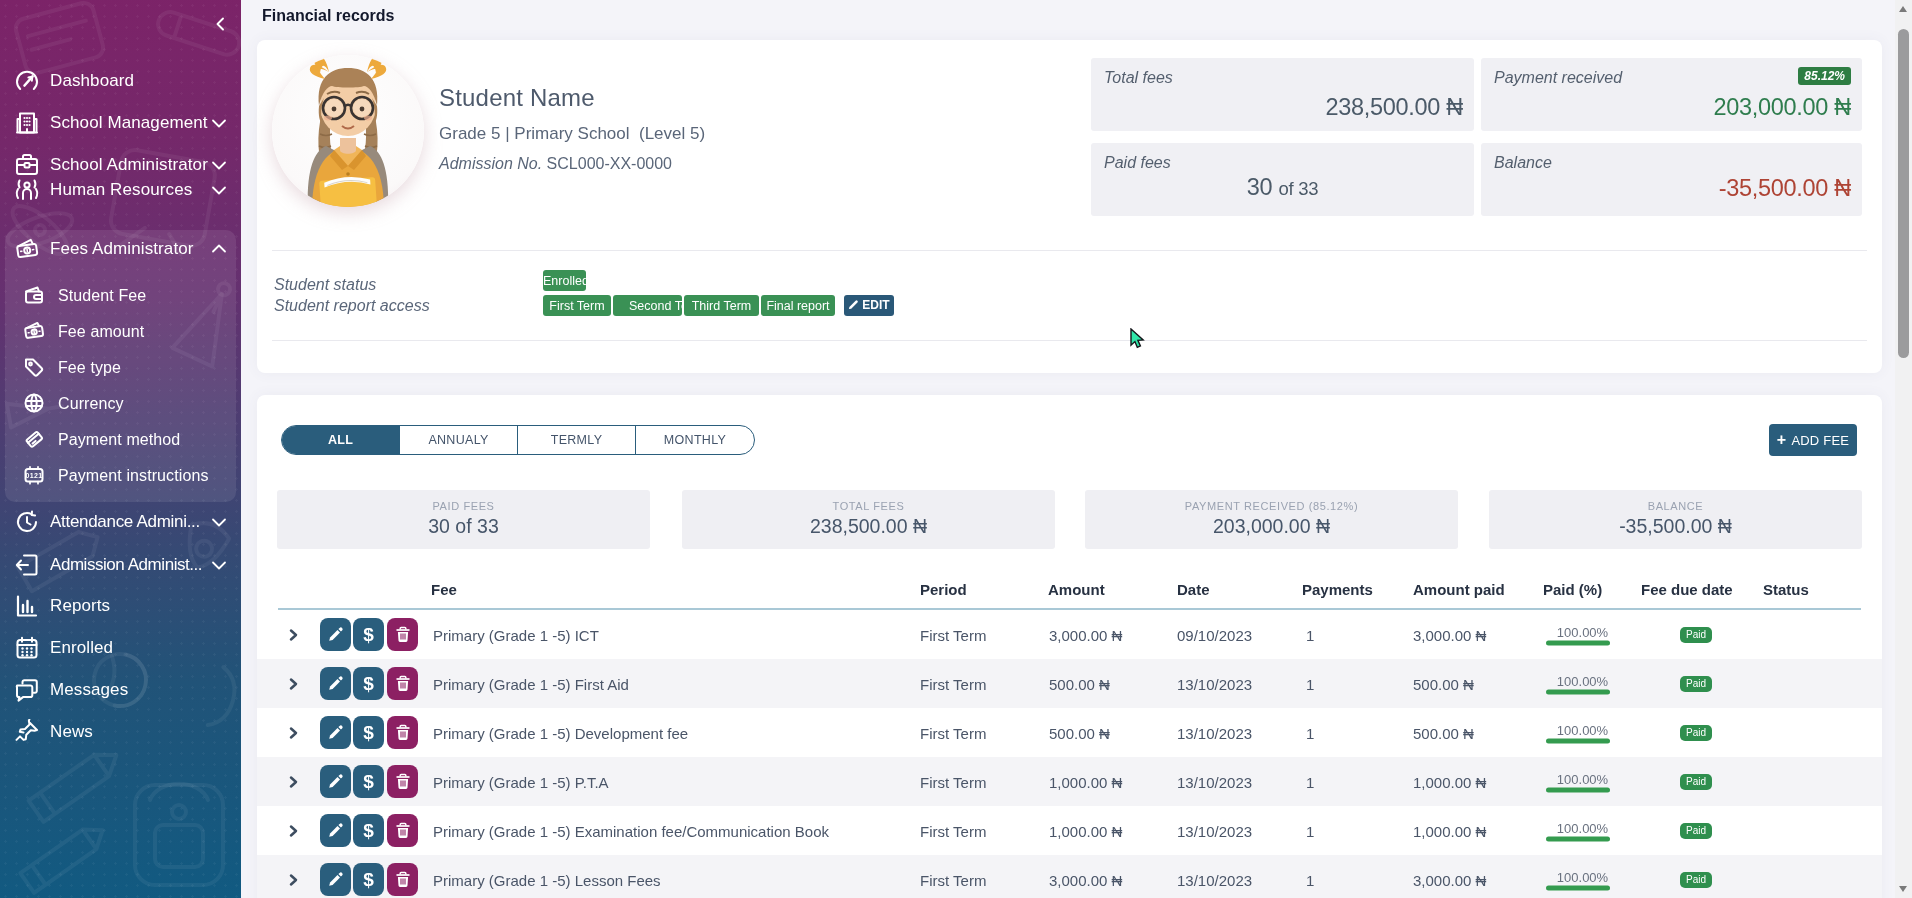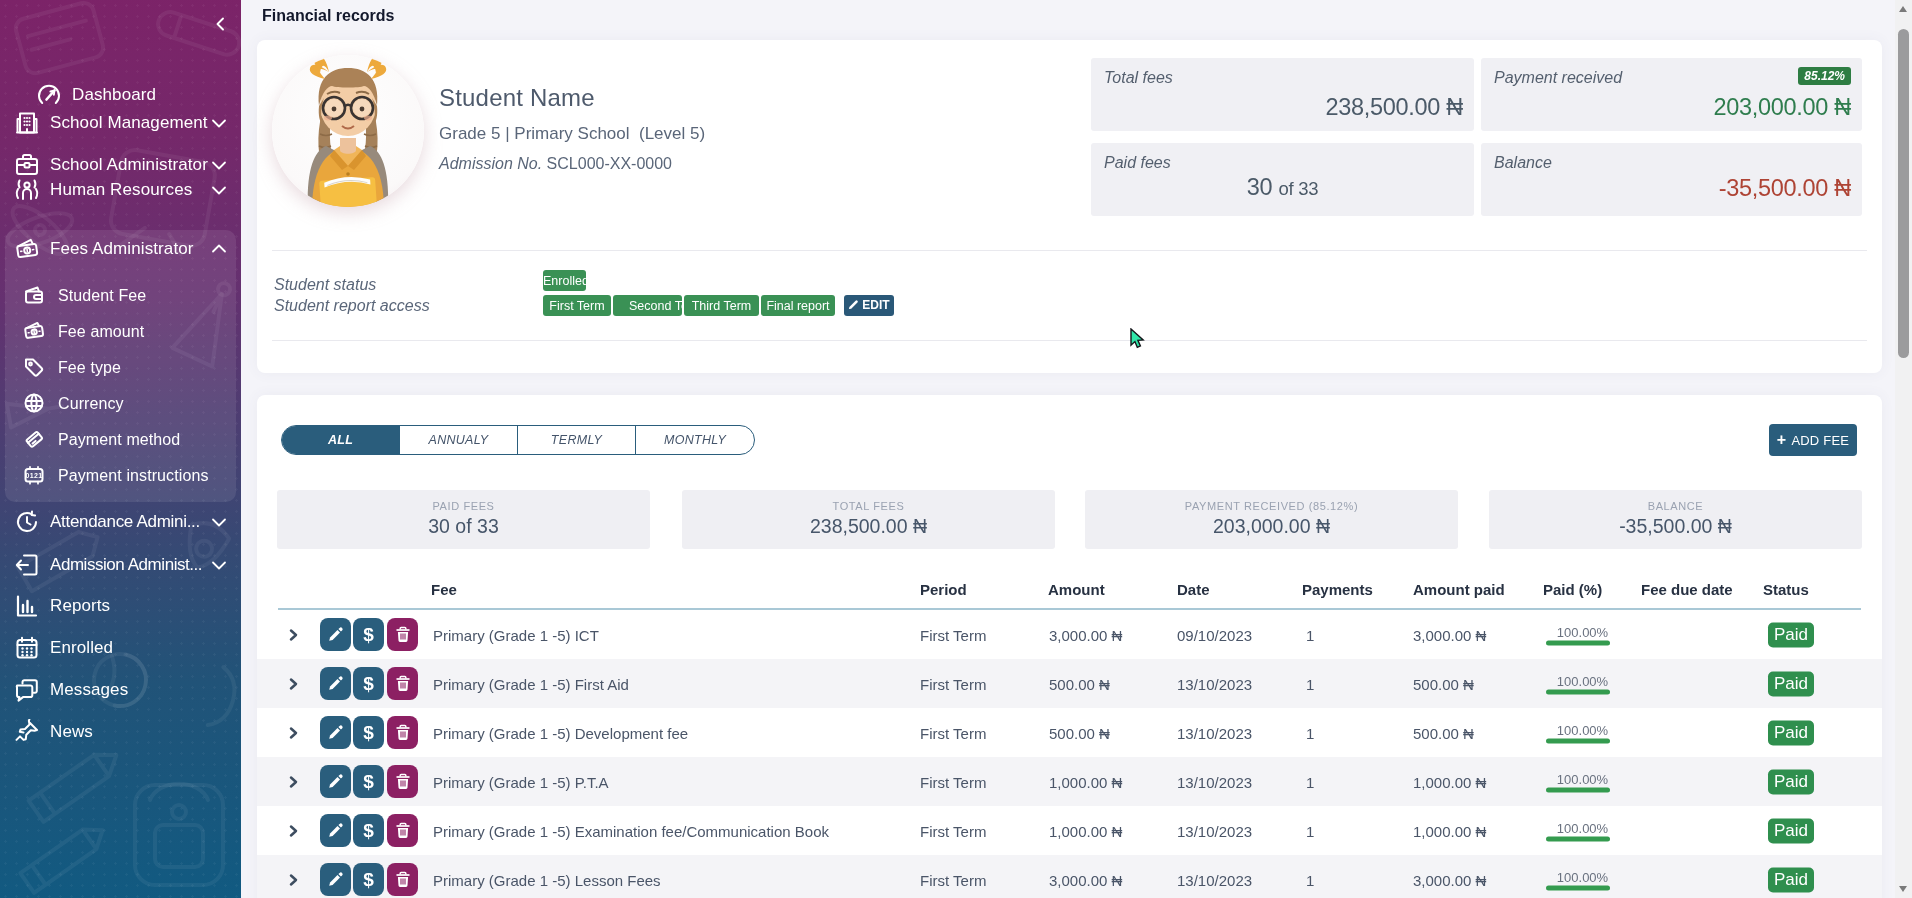--- a/index.html
+++ b/index.html
@@ -38,42 +38,42 @@
 .statbox .sv { position:absolute; right:11px; bottom:10px; font-size:23.5px; color:#4b5a68; letter-spacing:-0.3px; }
 .sv.green { color:#2f7d4e; } .sv.red { color:#ae4435; }
 .pctbadge { position:absolute; right:11px; top:9px; background:#2e7d43; color:#fff; font-size:12px; font-style:italic; font-weight:700; padding:2px 6px; border-radius:3px; }
 .hr1 { position:absolute; left:272px; width:1595px; height:1px; background:#e9e9ee; }
 .flabel { position:absolute; left:274px; font-size:16px; font-style:italic; color:#5a6679; }
 .badge { display:inline-block; background:#3a9155; color:#fff; font-size:12.5px; padding:3.5px 0; border-radius:3px; margin-right:2px; text-align:center; overflow:hidden; white-space:nowrap; vertical-align:top; }
 .editbtn { display:inline-block; background:#2a5878; color:#fff; font-size:12px; font-weight:700; padding:3.5px 0; width:50px; text-align:center; border-radius:3px; margin-left:7px; vertical-align:top; line-height:13.5px; }
 .editbtn svg { vertical-align:-1px; margin-right:3px; }
 
 
-.tabs { position:absolute; left:281px; top:425px; height:30px; display:flex; border:1.5px solid #2a5d7c; border-radius:15px; overflow:hidden; background:#fff;font-style:italic; }
+.tabs { position:absolute; left:281px; top:425px; height:30px; display:flex; border:1.5px solid #2a5d7c; border-radius:15px; overflow:hidden; background:#fff; }
 .tab { width:118px; height:100%; display:flex; align-items:center; justify-content:center; font-size:12.5px; color:#44546a; border-right:1.5px solid #2a5d7c; letter-spacing:.3px; }
 .tab:last-child { border-right:none; }
 .tab.active { background:#2a5d7c; color:#fff; font-weight:700; }
 .addfee { position:absolute; left:1769px; top:424px; width:88px; height:32px; background:#2a5d7c; color:#fff; border-radius:4px; font-size:13px; display:flex; align-items:center; justify-content:center; letter-spacing:.2px; }
 .sumbox { position:absolute; top:490px; width:373px; height:59px; background:#efeff3; border-radius:3px; text-align:center; }
 .sumbox .l { margin-top:10px; font-size:11px; letter-spacing:.6px; color:#9aa2b1; }
 .sumbox .v { margin-top:3px; font-size:19.5px; color:#47566a; }
 .thead { position:absolute; top:581px; font-size:15px; font-weight:700; color:#273142; }
 .theadline { position:absolute; left:278px; top:608px; width:1583px; height:2px; background:#a9c8d6; }
 .trow { position:absolute; left:257px; width:1625px; height:49px; }
 .trow.alt { background:#f4f4f7; }
 .trow .cell { position:absolute; top:50%; transform:translateY(-50%); font-size:15px; color:#4a5568; white-space:nowrap; }
 .rchev { position:absolute; left:29px; top:50%; transform:translateY(-50%); width:14px; height:14px; }
 .abtn { position:absolute; top:8px; width:31px; height:33px; border-radius:8px; display:flex; align-items:center; justify-content:center; }
 .abtn.b1 { left:63px; background:#2a5e7d; }
 .abtn.b2 { left:96px; background:#2a5e7d; color:#fff; font-size:19px; font-weight:700; }
 .abtn.b3 { left:130px; background:#8c2063; }
 .pctwrap { position:absolute; left:1289px; top:50%; transform:translateY(-50%); width:64px; }
 .pcttext { font-size:13px; color:#6a7280; text-align:center; margin-bottom:1px; padding-left:9px; }
 .pctbar { height:5px; border-radius:3px; background:#349b4f; }
-.paidbadge { position:absolute; left:1511px; top:50%; transform:translateY(-50%); background:#2f8f4e; color:#fff; font-size:17px; padding:2.5px 6px; border-radius:5px; }
+.paidbadge { position:absolute; left:1423px; top:50%; transform:translateY(-50%); background:#2f8f4e; color:#fff; font-size:10px; padding:2.5px 6px; border-radius:5px; }
 
 
 .sbar { position:absolute; right:0; top:0; width:17px; height:898px; background:#f1f1f2; }
 .sbar .thumb { position:absolute; left:3px; top:29px; width:11px; height:329px; background:#9b9b9d; border-radius:6px; }
 .sbar .arr { position:absolute; left:4px; width:0; height:0; }
 .cursor { position:absolute; left:1128px; top:325px; }
 </style>
 </head>
 <body>
 <div id="app">
@@ -461,21 +461,21 @@
         </g>
       <g transform="rotate(-10 30 420)">
           <path d="M10 400 l40 12 -40 12 z M50 412 h14"></path>
         </g>
     </svg>
     <div class="collapse" style="right:16px;top:13px;width:10px;height:14px;"><svg width="10" height="14" viewBox="0 0 10 14" fill="none" stroke="#fff" stroke-width="1.9" stroke-linecap="round" stroke-linejoin="round">
           <polyline points="8,1.5 2.5,7 8,12.5"></polyline>
         </svg></div>
     <div class="fees-box"></div>
     <nav id="nav">
-        <div class="nav-item" style="top:75px;margin-left:22px;">
+        <div class="nav-item" style="top:61px;">
           <span class="ic"><svg viewBox="0 0 26 26" fill="none" stroke="#fff" stroke-width="2" stroke-linecap="round" stroke-linejoin="round" width="26" height="26">
               <path d="M6.2 21 A10 10 0 1 1 19.8 21"></path>
               <path d="M10.5 17.5 L18.5 8.5" stroke-width="2.6"></path>
               <path d="M18.5 8.5 l-4.2 1 M18.5 8.5 l-0.6 4.3" stroke-width="1.8"></path>
             </svg></span>
           <span class="lbl">Dashboard</span>
         </div>
         <div class="nav-item" style="top:103px;">
           <span class="ic"><svg viewBox="0 0 26 26" fill="none" stroke="#fff" stroke-width="2" stroke-linecap="round" stroke-linejoin="round" width="26" height="26">
               <rect x="6" y="3.5" width="14" height="19"></rect>

